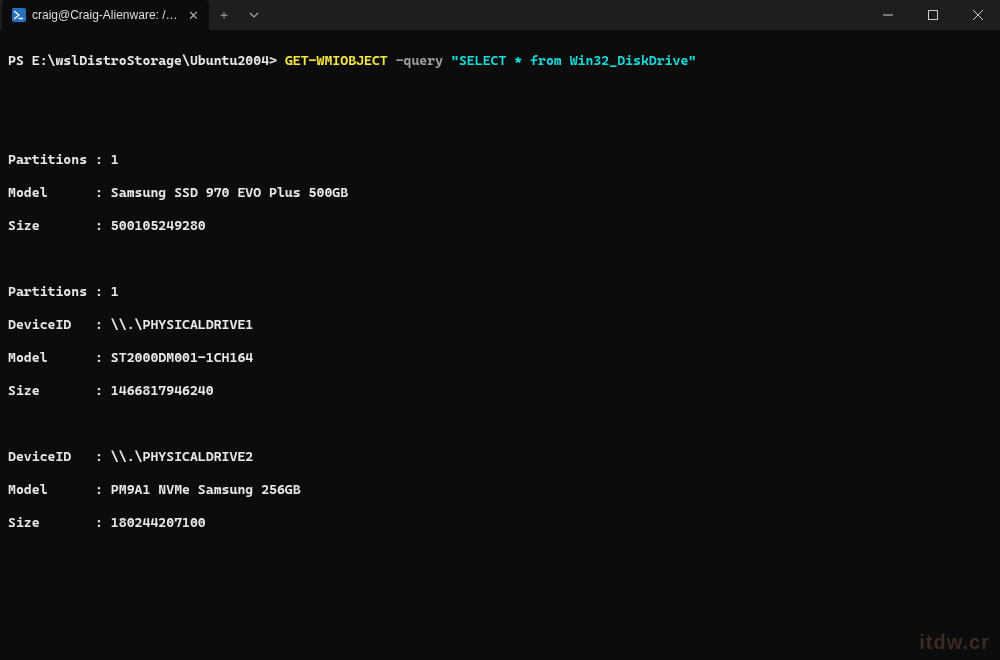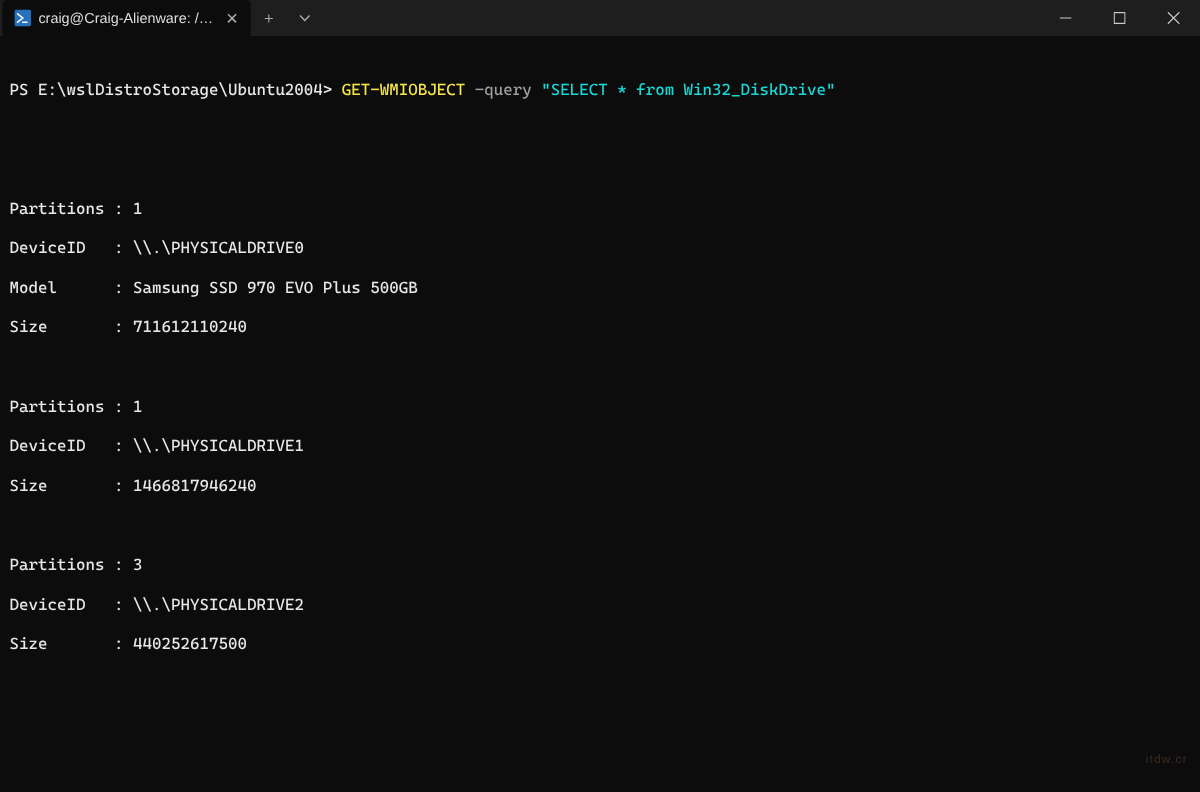--- a/index.html
+++ b/index.html
@@ -71,38 +71,39 @@
     height: 100%;
     display: flex;
     align-items: center;
     justify-content: center;
     color: #ccc;
     cursor: pointer;
   }
   .terminal {
     flex: 1;
     background: #0c0c0c;
-    padding: 21px 8px;
+    padding: 6px 8px;
     line-height: 1.22;
     white-space: pre;
     overflow: hidden;
     position: relative;
+    font-weight: bold;
   }
   .term-line { white-space: pre; }
   .c-white { color: #e8e8e8; }
   .c-yellow { color: #f6e547; }
   .c-gray { color: #9f9f9f; }
   .c-cyan { color: #18d9d9; }
   .watermark {
     position: absolute;
-    bottom: 20px;
+    bottom: 6px;
     right: 10px;
     color: #3c2b22;
     font-family: 'Segoe UI', sans-serif;
-    font-size: 10px;
+    font-size: 20px;
     letter-spacing: 1px;
     pointer-events: none;
   }
 </style>
 </head>
 <body>
 
 <div class="titlebar">
   <div class="tab-area">
     <div class="tab">
@@ -139,31 +140,31 @@
         </svg>
       </div>
   </div>
 </div>
 
 <div class="terminal">
 <div class="term-line"><span class="c-white">PS E:\wslDistroStorage\Ubuntu2004&gt;</span> <span class="c-yellow">GET-WMIOBJECT</span> <span class="c-gray">-query</span> <span class="c-cyan">"SELECT * from Win32_DiskDrive"</span></div>
 <div class="term-line">&nbsp;</div>
 <div class="term-line">&nbsp;</div>
 <div class="term-line c-white">Partitions : <span>1</span></div>
-<div class="term-line c-white">DeviceID   : <span>\\.\PHYSICALDRIVE0</span></div>
 <div class="term-line c-white">Model      : <span>Samsung SSD 970 EVO Plus 500GB</span></div>
-<div class="term-line c-white">Size       : <span>711612110240</span></div>
+<div class="term-line c-white">Size       : <span>500105249280</span></div>
 <div class="term-line">&nbsp;</div>
 <div class="term-line c-white">Partitions : <span>1</span></div>
 <div class="term-line c-white">DeviceID   : <span>\\.\PHYSICALDRIVE1</span></div>
+<div class="term-line c-white">Model      : <span>ST2000DM001-1CH164</span></div>
 <div class="term-line c-white">Size       : <span>1466817946240</span></div>
 <div class="term-line">&nbsp;</div>
-<div class="term-line c-white">Partitions : <span>3</span></div>
 <div class="term-line c-white">DeviceID   : <span>\\.\PHYSICALDRIVE2</span></div>
-<div class="term-line c-white">Size       : <span>440252617500</span></div>
+<div class="term-line c-white">Model      : <span>PM9A1 NVMe Samsung 256GB</span></div>
+<div class="term-line c-white">Size       : <span>180244207100</span></div>
 
 
 
 
 
 
 
 
 
 

